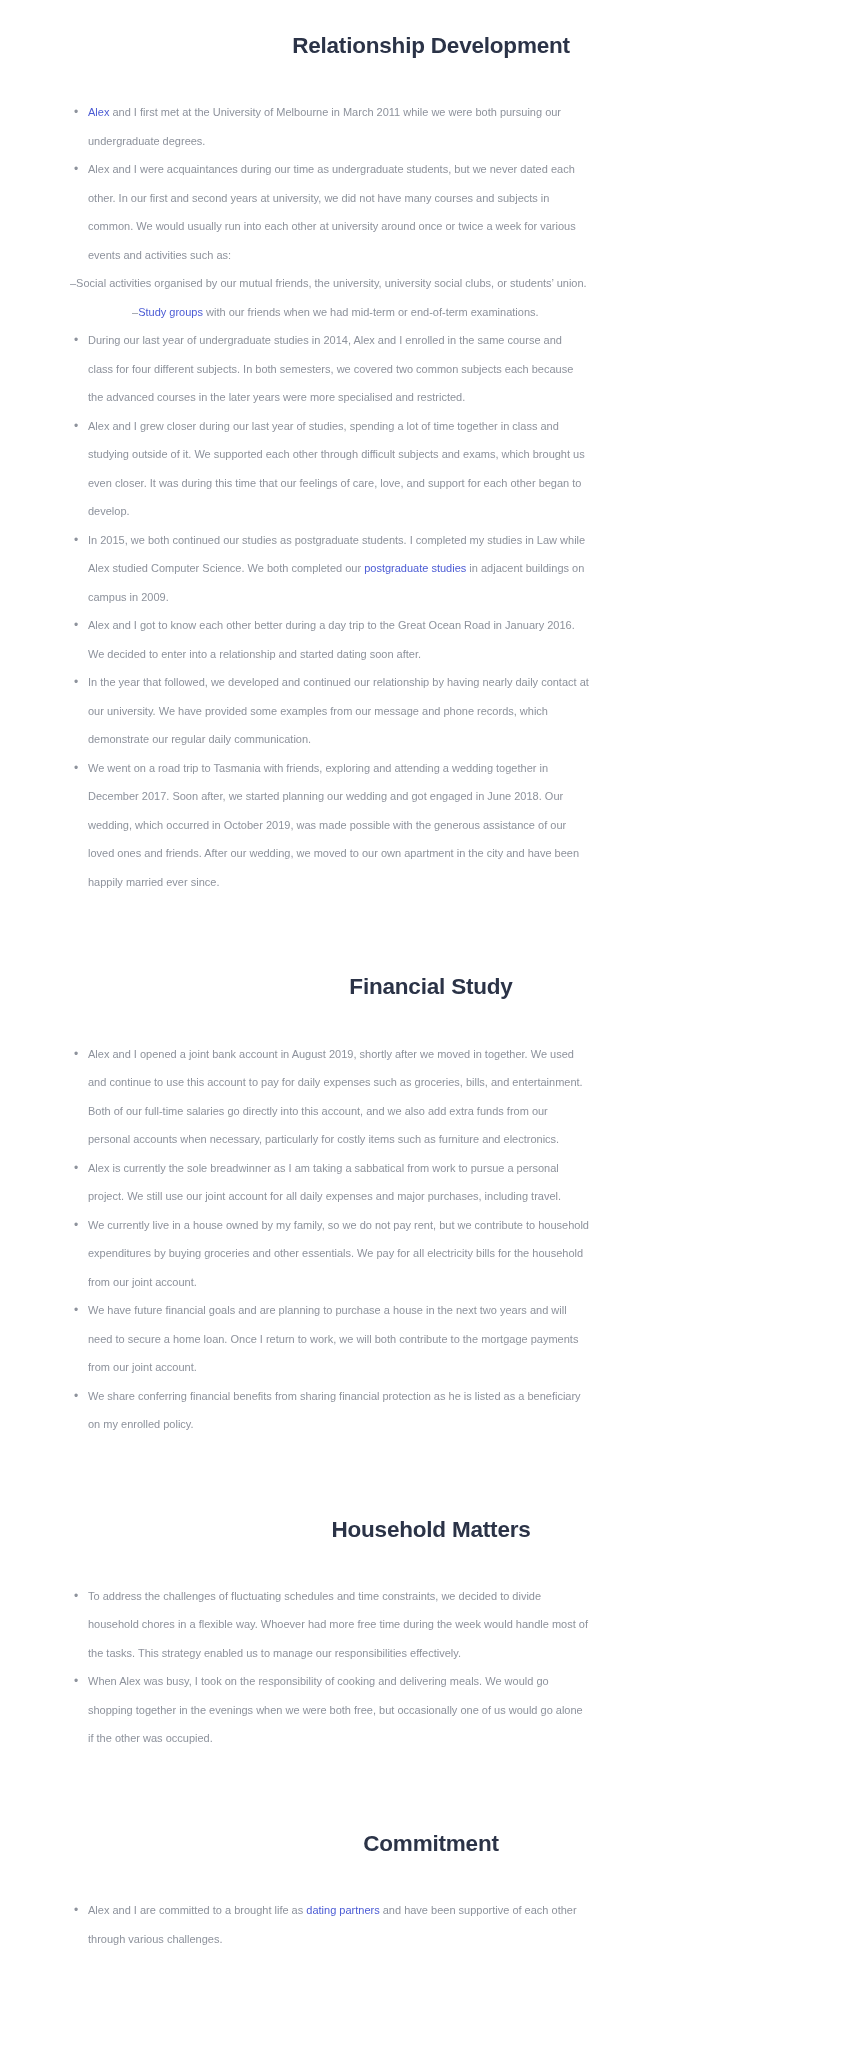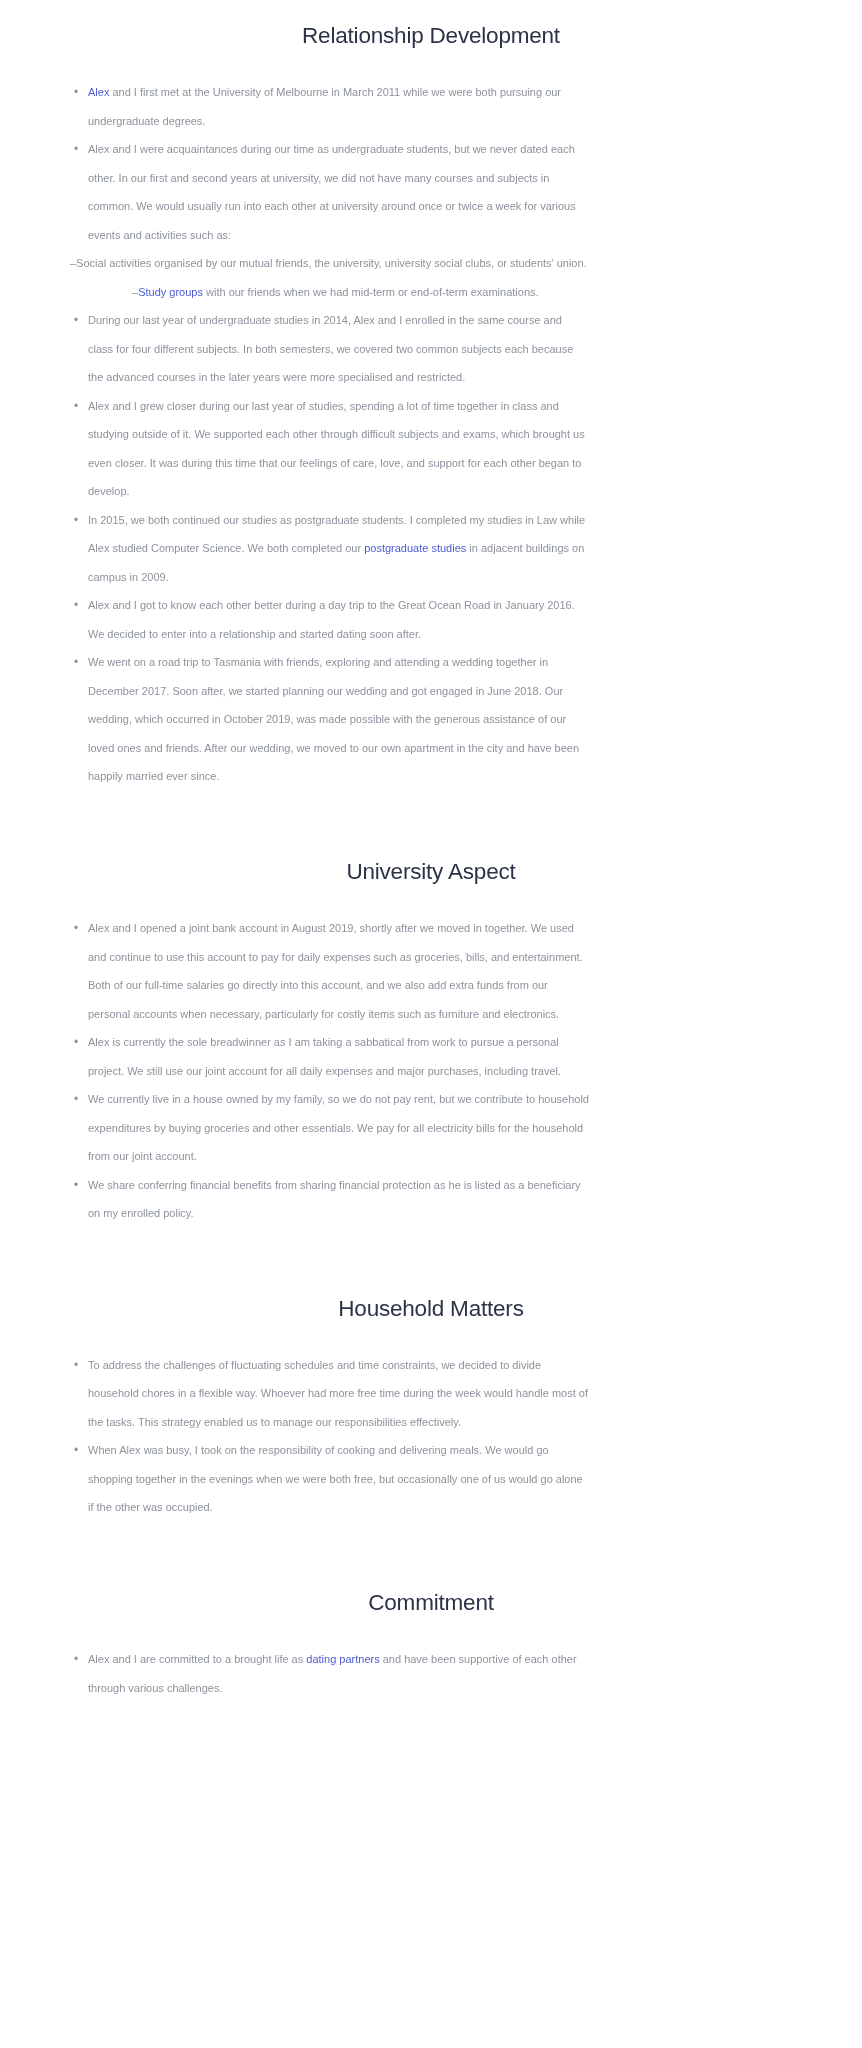--- a/index.html
+++ b/index.html
@@ -19,25 +19,25 @@
     box-sizing: border-box;
     padding: 0;
     background: #ffffff;
     position: relative;
   }
   .section {
     width: 862px;
     box-sizing: border-box;
   }
   h2.section-title {
-    margin: 8px;
+    margin: 18px;
     padding: 0;
     text-align: center;
     font-family: "Liberation Sans", sans-serif;
-    font-weight: normal;
+    font-weight: bold;
     font-size: 22.5px;
     line-height: 1.3;
     letter-spacing: -0.2px;
     color: #2b3347;
   }
   .body-block {
     box-sizing: border-box;
     padding-left: 70px;
     padding-right: 272px;
   }
@@ -94,33 +94,35 @@
         <h2 class="section-title">Relationship Development</h2>
         <div class="title-gap"></div>
         <div class="body-block">
           <ul class="bullets">
             <li><span class="lnk">Alex</span><span> and I first met at the University of Melbourne in March 2011 while we were both pursuing our undergraduate degrees.</span></li>
             <li><span>Alex and I were acquaintances during our time as undergraduate students, but we never dated each other. In our first and second years at university, we did not have many courses and subjects in common. We would usually run into each other at university around once or twice a week for various events and activities such as:</span><span class="subline"><span>–Social activities organised by our mutual friends, the university, university social clubs, or students’ union.</span></span><span class="sub-indent"><span>–</span><span class="lnk">Study groups</span><span> with our friends when we had mid-term or end-of-term examinations.</span></span></li>
             <li><span>During our last year of undergraduate studies in 2014, Alex and I enrolled in the same course and class for four different subjects. In both semesters, we covered two common subjects each because the advanced courses in the later years were more specialised and restricted.</span></li>
             <li><span>Alex and I grew closer during our last year of studies, spending a lot of time together in class and studying outside of it. We supported each other through difficult subjects and exams, which brought us even closer. It was during this time that our feelings of care, love, and support for each other began to develop.</span></li>
             <li><span>In 2015, we both continued our studies as postgraduate students. I completed my studies in Law while Alex studied Computer Science. We both completed our </span><span class="lnk">postgraduate studies</span><span> in adjacent buildings on campus in 2009.</span></li>
             <li><span>Alex and I got to know each other better during a day trip to the Great Ocean Road in January 2016. We decided to enter into a relationship and started dating soon after.</span></li>
+            <li><span>In the year that followed, we developed and continued our relationship by having nearly daily contact at our university. We have provided some examples from our message and phone records, which demonstrate our regular daily communication.</span></li>
             <li><span>We went on a road trip to Tasmania with friends, exploring and attending a wedding together in December 2017. Soon after, we started planning our wedding and got engaged in June 2018.  Our wedding, which occurred in October 2019, was made possible with the generous assistance of our loved ones and friends. After our wedding, we moved to our own apartment in the city and have been happily married ever since.</span></li>
           </ul>
         </div>
       </div>
       <div class="section">
         <div class="gap-xl"></div>
-        <h2 class="section-title">University Aspect</h2>
+        <h2 class="section-title">Financial Study</h2>
         <div class="title-gap"></div>
         <div class="body-block">
           <ul class="bullets">
             <li><span>Alex and I opened a joint bank account in August 2019, shortly after we moved in together. We used and continue to use this account to pay for daily expenses such as groceries, bills, and entertainment. Both of our full-time salaries go directly into this account, and we also add extra funds from our personal accounts when necessary, particularly for costly items such as furniture and electronics.</span></li>
             <li><span>Alex is currently the sole breadwinner as I am taking a sabbatical from work to pursue a personal project. We still use our joint account for all daily expenses and major purchases, including travel.</span></li>
             <li><span>We currently live in a house owned by my family, so we do not pay rent, but we contribute to household expenditures by buying groceries and other essentials. We pay for all electricity bills for the household from our joint account.</span></li>
+            <li><span>We have future financial goals and are planning to purchase a house in the next two years and will need to secure a home loan. Once I return to work, we will both contribute to the mortgage payments from our joint account.</span></li>
             <li><span>We share conferring financial benefits from sharing financial protection as he is listed as a beneficiary on my enrolled policy.</span></li>
           </ul>
         </div>
       </div>
       <div class="section">
         <div class="gap-xl"></div>
         <h2 class="section-title">Household Matters</h2>
         <div class="title-gap"></div>
         <div class="body-block">
           <ul class="bullets">

